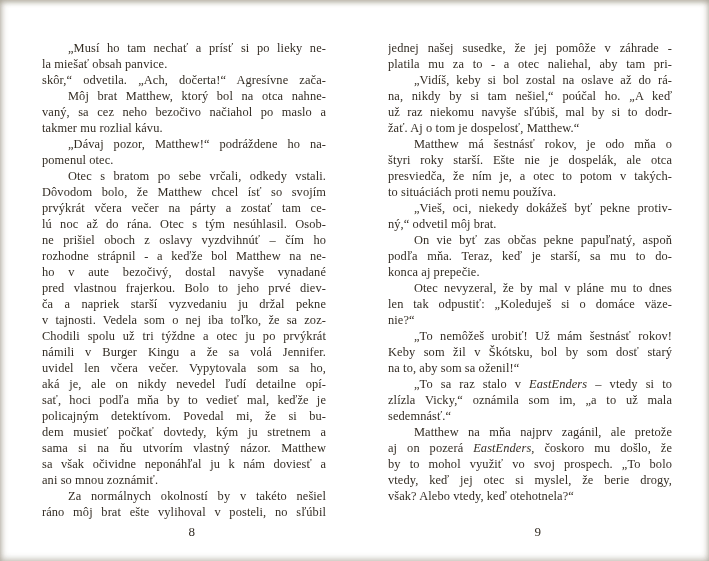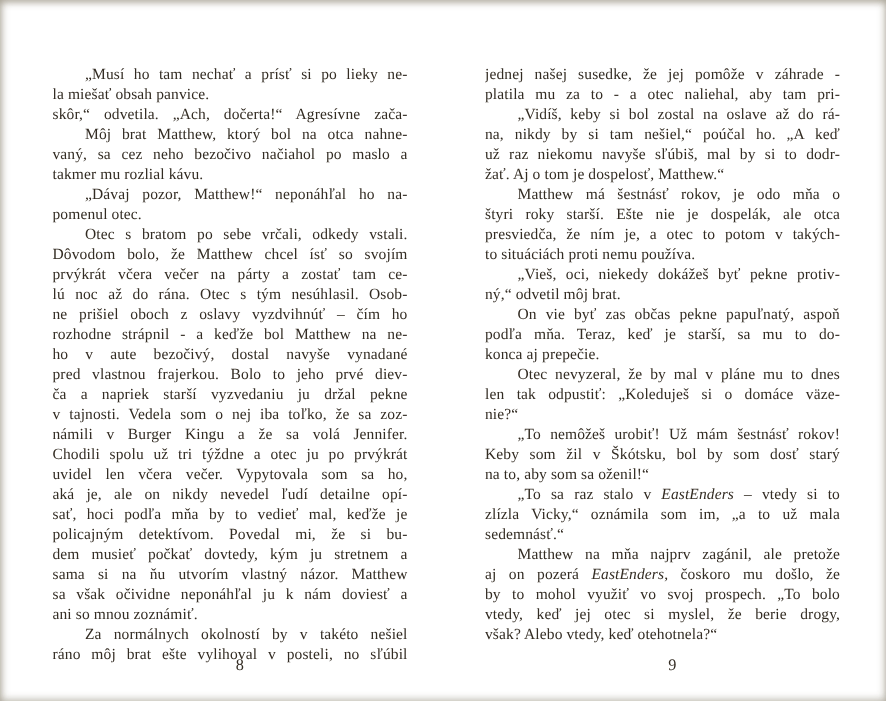--- a/index.html
+++ b/index.html
@@ -27,21 +27,21 @@
       inset 0 -3px 6px rgba(95,85,60,.16);
   }
   .page{
     position:absolute;
     top:40px;
     width:300px;
     height:500px;
   }
   .page-left{left:42px;}
   .page-right{left:388px;}
-  .lines{position:absolute;top:0;left:0;right:16px;margin-top:11px;}
+  .lines{position:absolute;top:0;left:0;right:16px;}
   .line{
     height:16px;
     line-height:16px;
     font-size:12.4px;
     letter-spacing:.1px;
     text-align:justify;
     text-align-last:justify;
     overflow:hidden;
     white-space:nowrap;
   }
@@ -61,34 +61,34 @@
 
 <div class="spread">
   <div class="page page-left">
     <div class="lines">
         <div class="line indent">„Musí ho tam nechať a prísť si po lieky ne-</div>
         <div class="line pend">la miešať obsah panvice.</div>
         <div class="line">skôr,“ odvetila. „Ach, dočerta!“ Agresívne zača-</div>
         <div class="line indent">Môj brat Matthew, ktorý bol na otca nahne-</div>
         <div class="line">vaný, sa cez neho bezočivo načiahol po maslo a</div>
         <div class="line pend">takmer mu rozlial kávu.</div>
-        <div class="line indent">„Dávaj pozor, Matthew!“ neponáhľal ho na-</div>
+        <div class="line indent">„Dávaj pozor, Matthew!“ podráždene ho na-</div>
         <div class="line pend">pomenul otec.</div>
         <div class="line indent">Otec s bratom po sebe vrčali, odkedy vstali.</div>
         <div class="line">Dôvodom bolo, že Matthew chcel ísť so svojím</div>
         <div class="line">prvýkrát včera večer na párty a zostať tam ce-</div>
         <div class="line">lú noc až do rána. Otec s tým nesúhlasil. Osob-</div>
         <div class="line">ne prišiel oboch z oslavy vyzdvihnúť – čím ho</div>
         <div class="line">rozhodne strápnil - a keďže bol Matthew na ne-</div>
         <div class="line">ho v aute bezočivý, dostal navyše vynadané</div>
         <div class="line">pred vlastnou frajerkou. Bolo to jeho prvé diev-</div>
         <div class="line">ča a napriek starší vyzvedaniu ju držal pekne</div>
         <div class="line">v tajnosti. Vedela som o nej iba toľko, že sa zoz-</div>
+        <div class="line">Chodili spolu už tri týždne a otec ju po prvýkrát</div>
         <div class="line">námili v Burger Kingu a že sa volá Jennifer.</div>
-        <div class="line">Chodili spolu už tri týždne a otec ju po prvýkrát</div>
         <div class="line">uvidel len včera večer. Vypytovala som sa ho,</div>
         <div class="line">aká je, ale on nikdy nevedel ľudí detailne opí-</div>
         <div class="line">sať, hoci podľa mňa by to vedieť mal, keďže je</div>
         <div class="line">policajným detektívom. Povedal mi, že si bu-</div>
         <div class="line">dem musieť počkať dovtedy, kým ju stretnem a</div>
         <div class="line">sama si na ňu utvorím vlastný názor. Matthew</div>
         <div class="line">sa však očividne neponáhľal ju k nám doviesť a</div>
         <div class="line pend">ani so mnou zoznámiť.</div>
         <div class="line indent">Za normálnych okolností by v takéto nešiel</div>
         <div class="line">ráno môj brat ešte vylihoval v posteli, no sľúbil</div>

